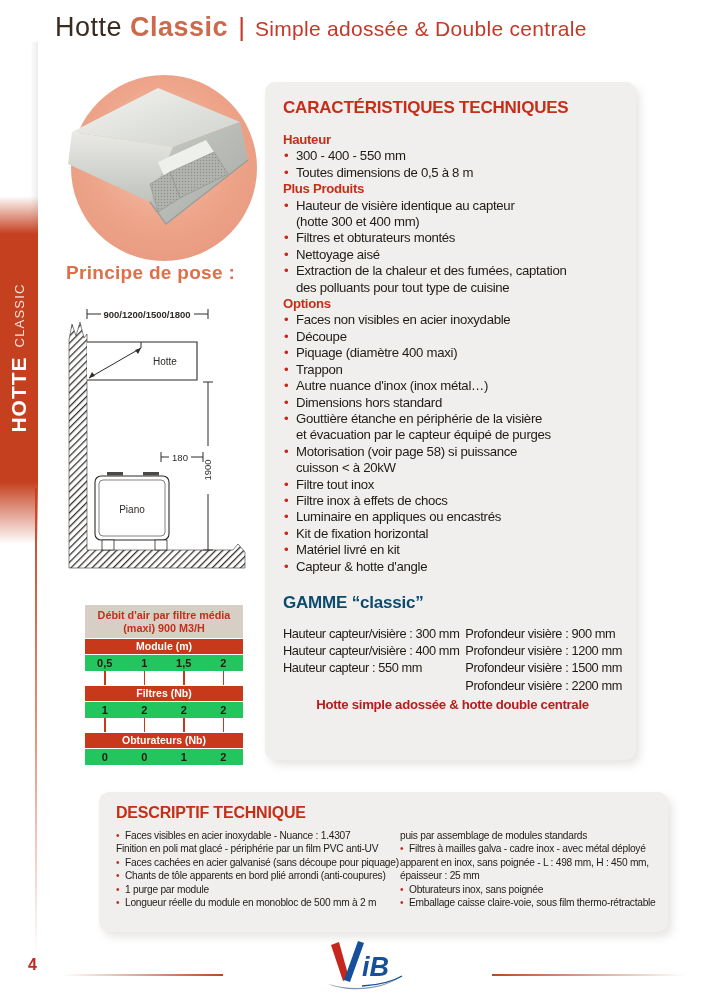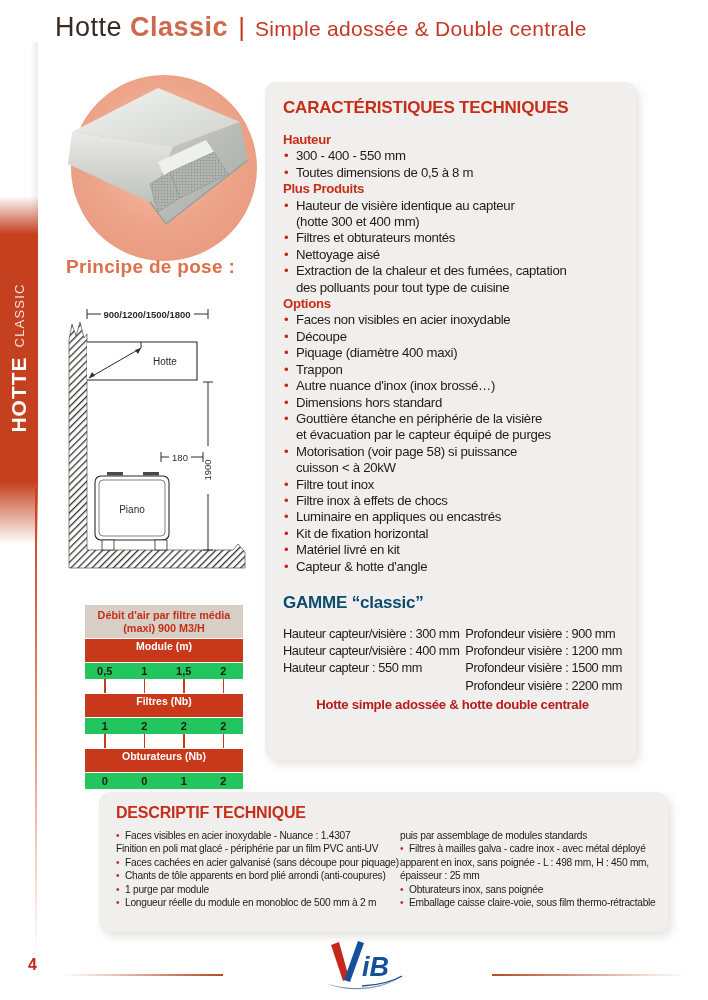--- a/index.html
+++ b/index.html
@@ -24,31 +24,31 @@
       display:flex;align-items:center;justify-content:center;gap:9px;}
   .tab-word1{font-size:21px;font-weight:bold;color:#ffffff;letter-spacing:1px;}
   .tab-word2{font-size:13px;color:rgba(255,255,255,.85);letter-spacing:1.2px;}
   .tab-fade-bottom{position:absolute;left:0;top:482px;width:38px;height:62px;
       background:linear-gradient(180deg,#c5401f,rgba(255,255,255,0));}
   .rail-line{position:absolute;left:35px;top:488px;width:2px;height:468px;
       background:linear-gradient(180deg,#c5401f 0%,#e9967f 55%,rgba(250,235,230,0) 100%);}
 
   
   .photo{position:absolute;left:58px;top:72px;}
-  .principe-title{position:absolute;left:66px;top:256px;font-size:19px;font-weight:bold;
+  .principe-title{position:absolute;left:66px;top:262px;font-size:19px;font-weight:bold;
       color:#dd6f4a;letter-spacing:.3px;}
   .diagram{position:absolute;left:57px;top:298px;}
   .diagram text{font-family:"Liberation Sans",sans-serif;fill:#2e2b28;}
 
   
   .airtbl{position:absolute;left:85px;top:605px;width:158px;}
   .tbl-head{background:#d7cec5;color:#c62e18;font-weight:bold;font-size:10.8px;
       text-align:center;padding:4px 10px;line-height:12.5px;}
   .tbl-bar{background:#c8391b;color:#ffffff;font-weight:bold;font-size:10.5px;
-      text-align:center;height:23px;line-height:15px;margin-top:1px;}
+      text-align:center;height:15px;line-height:15px;margin-top:1px;}
   .tbl-vals{background:#22c55e;display:grid;grid-template-columns:repeat(4,1fr);
       height:16px;align-items:center;margin-top:1px;}
   .tbl-vals span{font-size:11px;font-weight:bold;color:#211b16;text-align:center;}
   .tbl-gap{display:grid;grid-template-columns:repeat(4,1fr);height:14px;}
   .tbl-gap i{display:block;justify-self:center;width:1.5px;height:100%;background:#c8391b;}
 
   
   .panel{position:absolute;left:265px;top:82px;width:371px;height:678px;
       background:#f0efed;border-radius:10px;box-shadow:4px 5px 8px rgba(120,110,100,.18);
       box-sizing:border-box;padding:16px 14px 0 18px;}
@@ -288,21 +288,21 @@
 
       <div class="row b">
         <span>Piquage (diamètre 400 maxi)</span>
       </div>
 
       <div class="row b">
         <span>Trappon</span>
       </div>
 
       <div class="row b">
-        <span>Autre nuance d'inox (inox brossé…)</span>
+        <span>Autre nuance d'inox (inox métal…)</span>
       </div>
 
       <div class="row b">
         <span>Dimensions hors standard</span>
       </div>
 
       <div class="row b">
         <span>Gouttière étanche en périphérie de la visière</span>
       </div>
 

